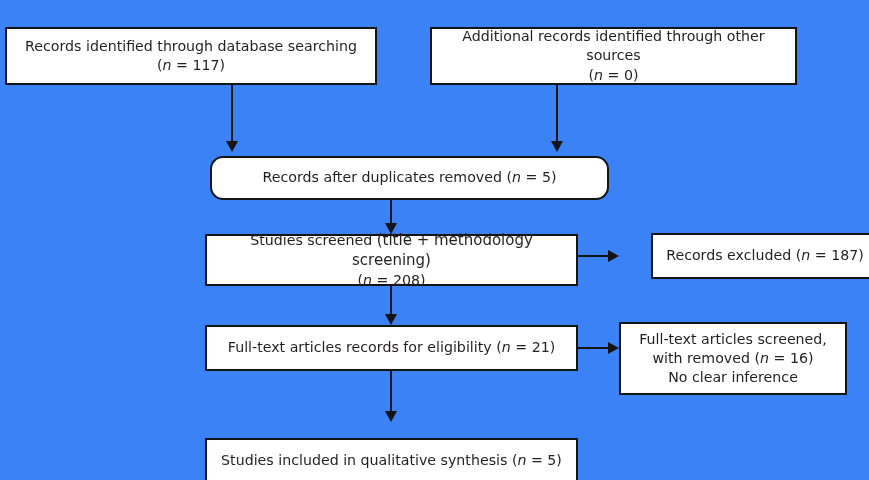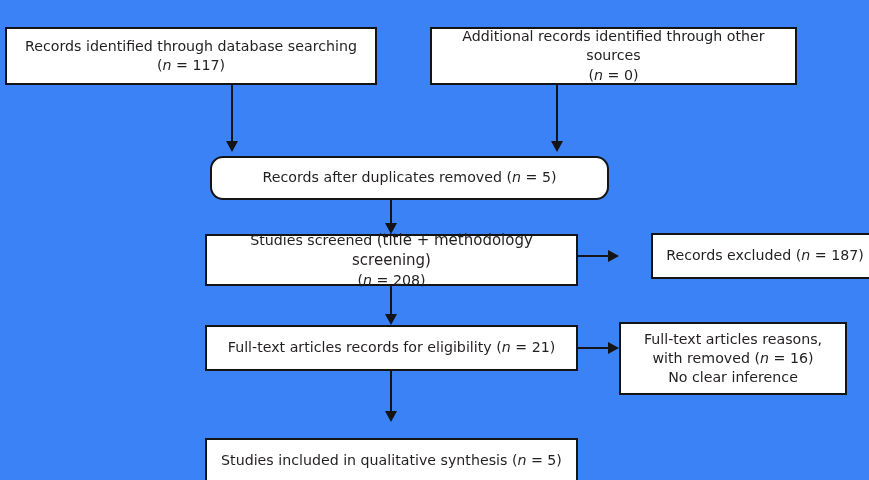--- a/index.html
+++ b/index.html
@@ -123,21 +123,21 @@
     <div class="inner">
       <div><span>Full-text articles records for eligibility (</span><span class="it">n</span><span> = 21)</span></div>
     </div>
   </div>
 
   <div class="hline" style="left:578px; top:347px; width:32px;"></div>
   <div class="arrow-right" style="left:608px; top:342px;"></div>
 
   <div class="box" style="left:619px; top:322px; width:228px; height:73px;">
     <div class="inner">
-      <div>Full-text articles reasons,</div>
+      <div>Full-text articles screened,</div>
       <div><span>with removed (</span><span class="it">n</span><span> = 16)</span></div>
       <div>No clear inference</div>
     </div>
   </div>
 
   <div class="vline" style="left:390px; top:371px; height:40px;"></div>
   <div class="arrow-down" style="left:385px; top:411px;"></div>
 
   <div class="box" style="left:205px; top:422px; width:373px; height:46px;margin-top:16px;">
     <div class="inner">

